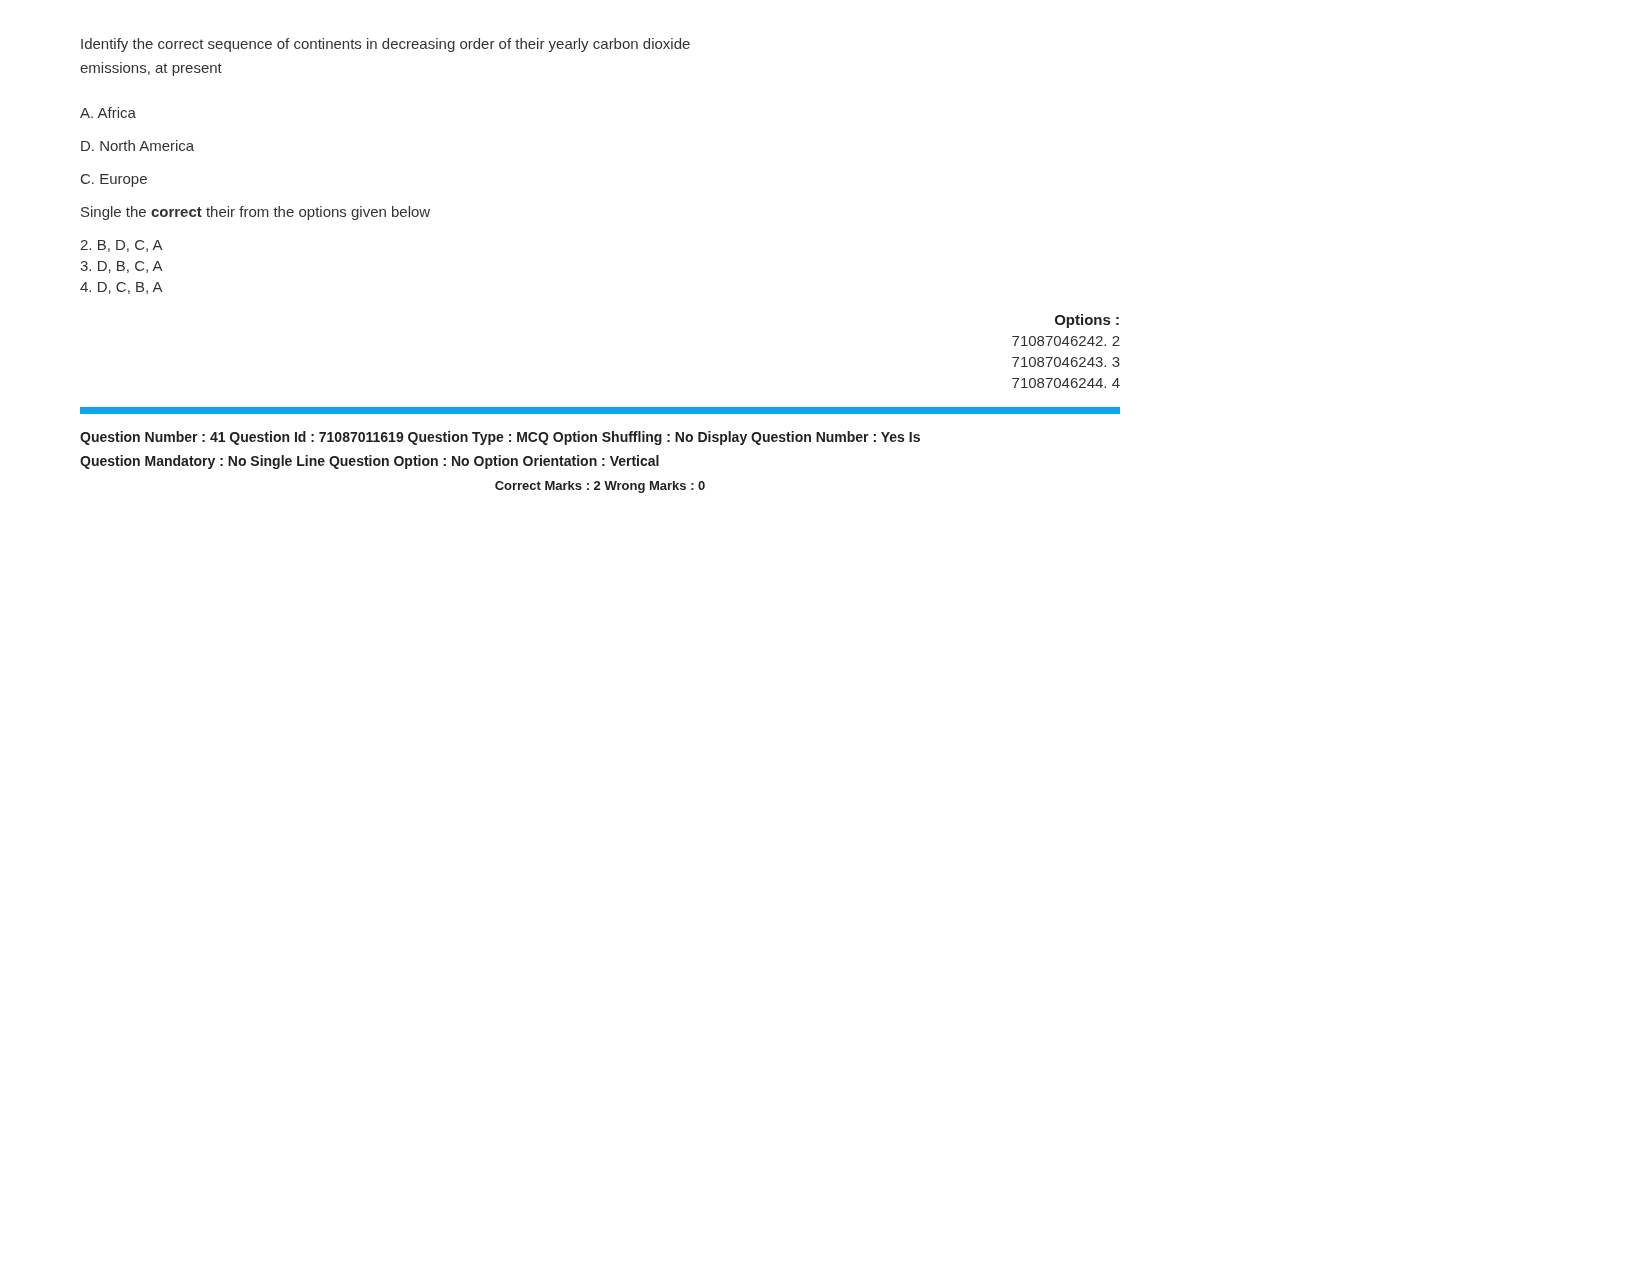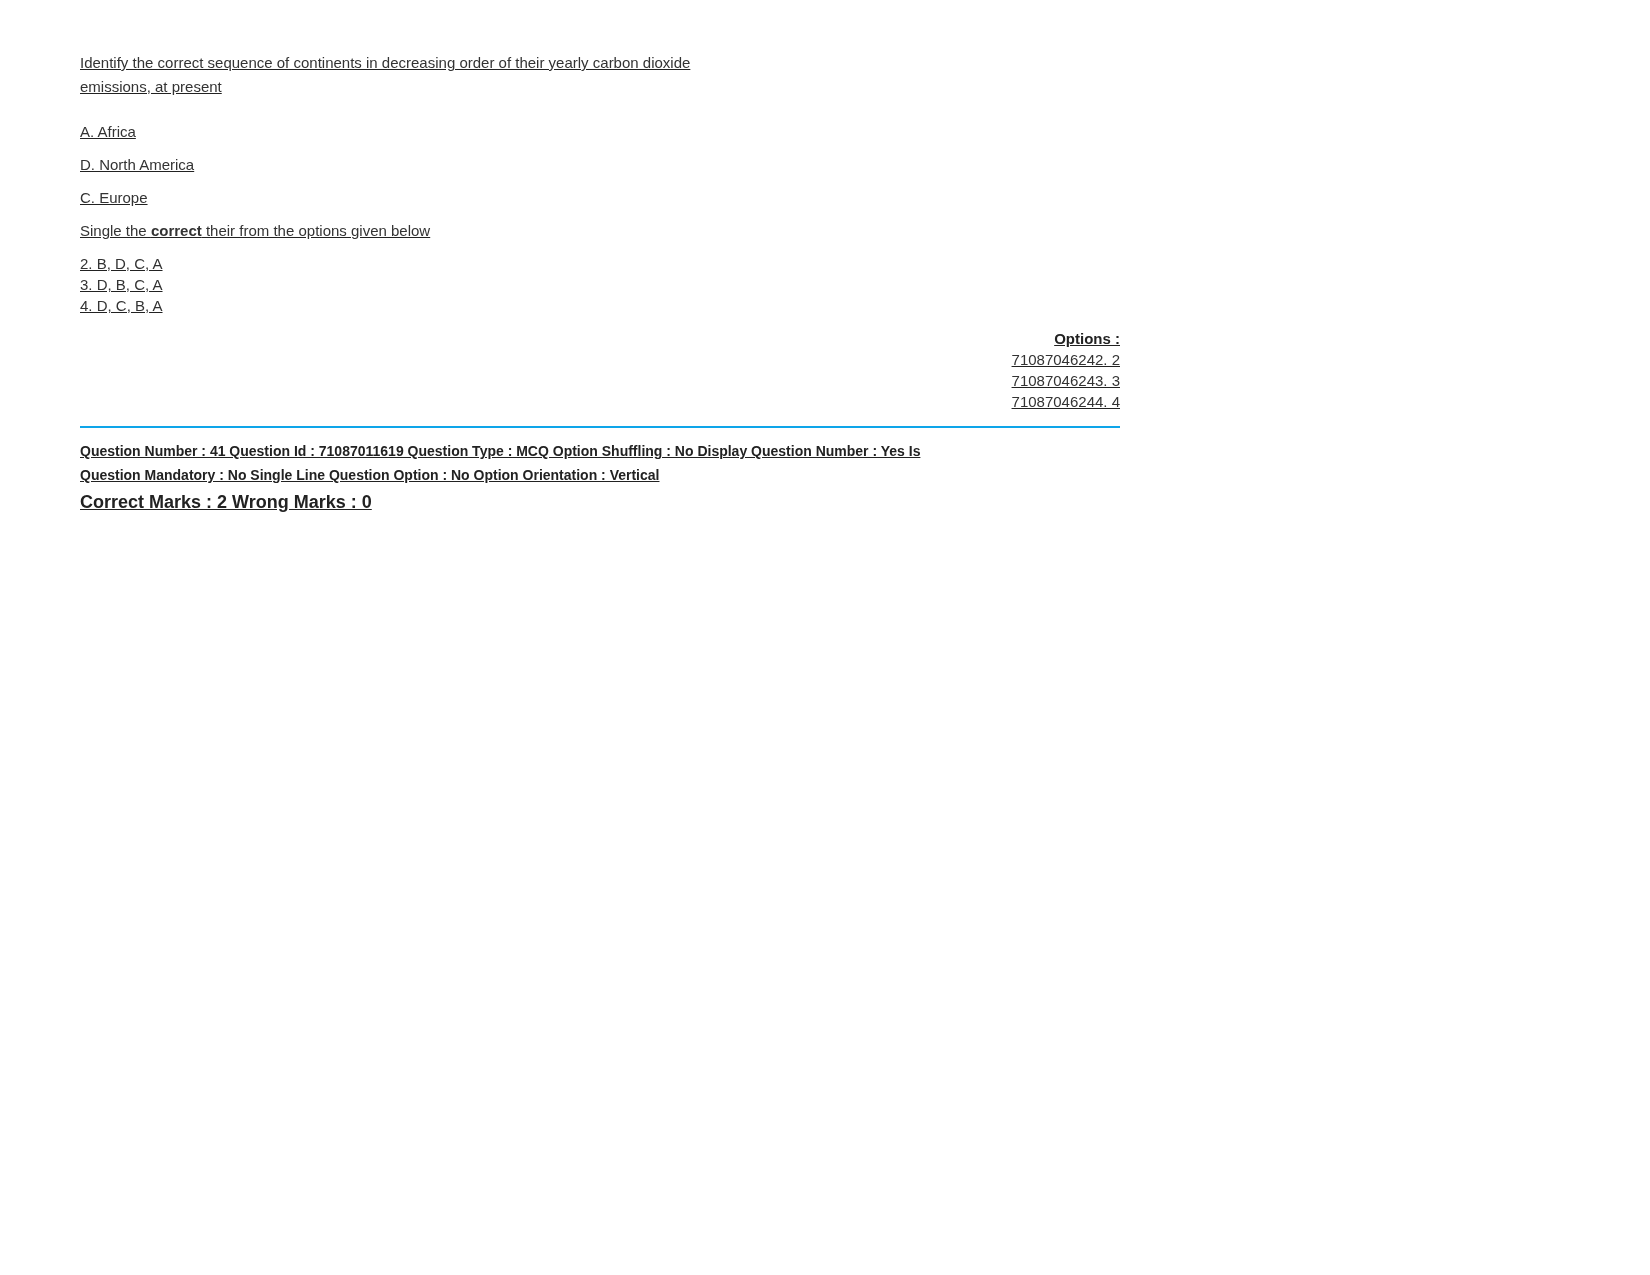--- a/index.html
+++ b/index.html
@@ -9,23 +9,22 @@
     }
     body {
       background-color: #ffffff;
       font-family: Arial, sans-serif;
       font-size: 15px;
       color: #222222;
       width: 1650px;
       min-height: 1275px;
     }
     .page-container {
-      padding: 51px 80px;
+      padding: 32px 80px;
       max-width: 1200px;
-      text-decoration: underline;
     }
     .question-text {
       margin-bottom: 24px;
       line-height: 1.6;
       color: #333;
     }
     .option-item {
       margin-bottom: 16px;
       color: #333;
     }
@@ -48,32 +47,33 @@
     .options-label {
       font-weight: bold;
       margin-bottom: 4px;
     }
     .option-id-line {
       margin-bottom: 4px;
       color: #333;
     }
     .metadata-section {
       margin-top: 16px;
-      border-top: 2px solid #0ea5e9;
+      border-top: 7px solid #0ea5e9;
       padding-top: 12px;
     }
     .metadata-line {
       line-height: 1.7;
       color: #222;
       font-size: 14px;
     }
     .marks-line {
-      font-size: 18px;
+      font-size: 13px;
       color: #222;
       margin-top: 4px;
+      text-align: center;
     }
     strong {
       font-weight: bold;
     }
   </style>
 </head>
 <body>
 
 <div class="page-container">
 

